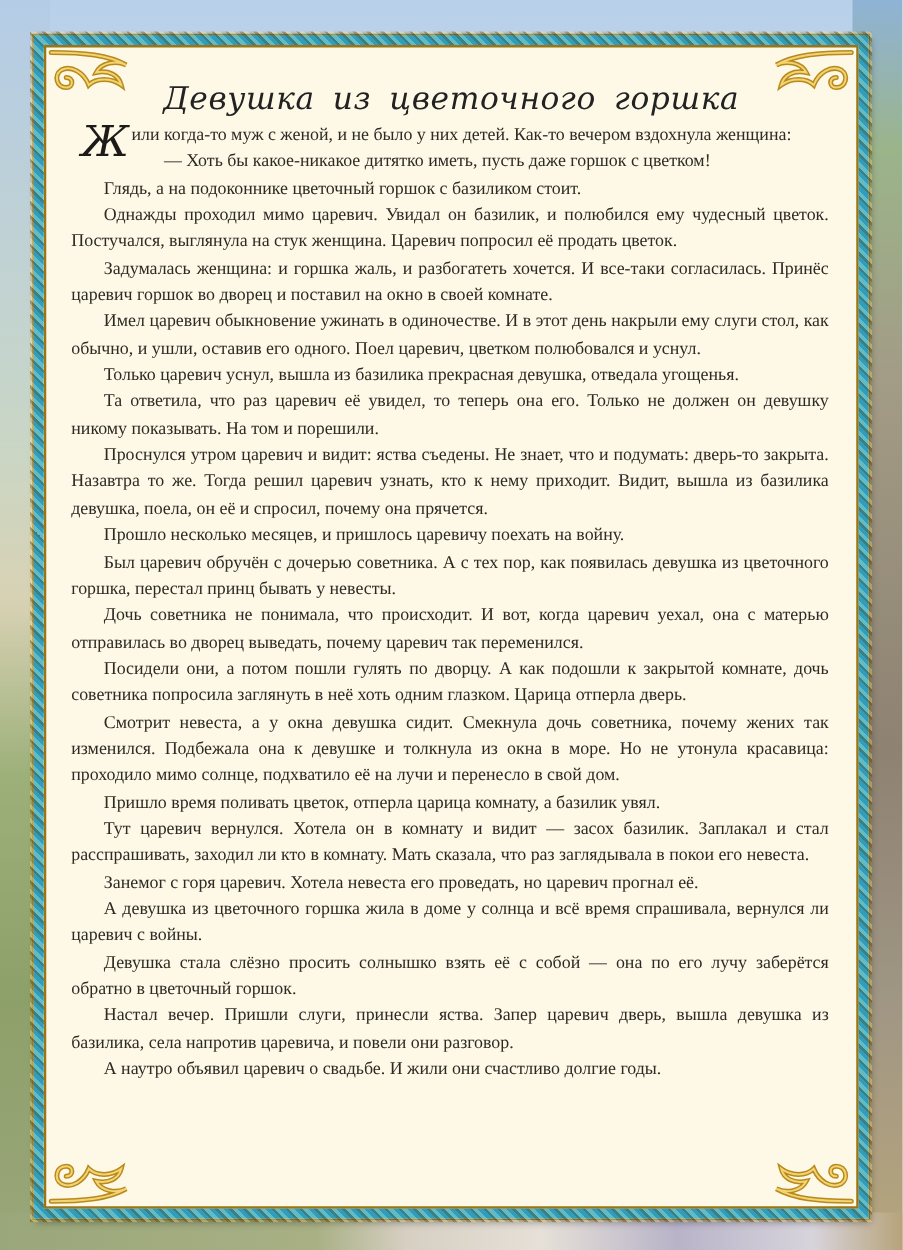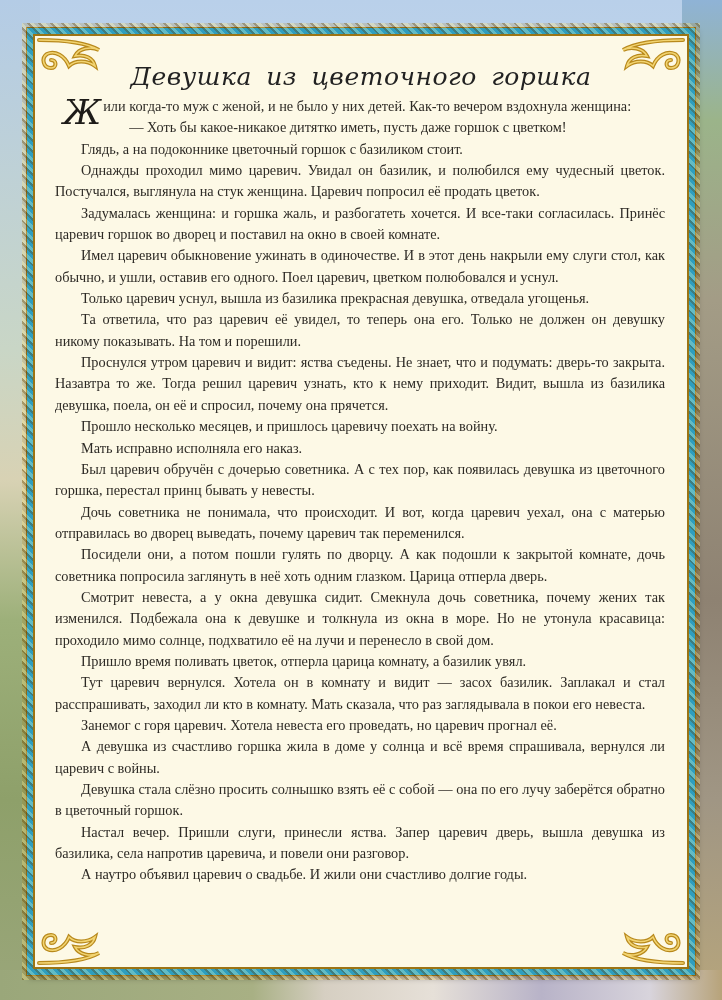--- a/index.html
+++ b/index.html
@@ -16,21 +16,21 @@
     position: absolute; right: 0; top: 0; width: 40px; height: 1000px;
     background: linear-gradient(180deg, #8fb3d6 0%, #9bb48a 12%, #a39c86 30%, #8e8272 60%, #a09684 80%, #b6a57c 100%);
   }
   .bg-bottom {
     position: absolute; left: 0; bottom: 0; width: 722px; height: 30px;
     background: linear-gradient(90deg, #9aa77a 0%, #a8b084 35%, #d6cfc2 45%, #e6e0d8 60%, #b8b3c8 75%, #d8d4dc 90%, #b7a37a 100%);
   }
   .frame {
     position: absolute; left: 27px; top: 28px; width: 668px; height: 947px;
     box-sizing: border-box;
-    border: 6px solid #0ea5e9;
+    border: 8px solid #0ea5e9;
     background: #fdf9e6;
     box-shadow: inset 0 0 0 2px #9c7414, 0 0 0 1px #8a6410, 2px 3px 6px rgba(0,0,0,0.35);
   }
   .frame::before {
     content: ""; position: absolute; inset: -11px;
     border: 11px solid transparent;
     background:
       repeating-linear-gradient(45deg, rgba(120,80,0,0.45) 0 2px, rgba(255,230,130,0.35) 2px 5px, rgba(180,130,20,0.2) 5px 8px) border-box;
     -webkit-mask: linear-gradient(#000 0 0) padding-box, linear-gradient(#000 0 0) border-box;
     -webkit-mask-composite: xor; mask-composite: exclude;
@@ -104,26 +104,25 @@
     <p class="first"><span class="dropcap">Ж</span><span>или когда-то муж с женой, и не было у них детей. Как-то вечером вздохнула женщина:</span></p>
     <p>— Хоть бы какое-никакое дитятко иметь, пусть даже горшок с цветком!</p>
     <p>Глядь, а на подоконнике цветочный горшок с базиликом стоит.</p>
     <p>Однажды проходил мимо царевич. Увидал он базилик, и полюбился ему чудесный цветок. Постучался, выглянула на стук женщина. Царевич попросил её продать цветок.</p>
     <p>Задумалась женщина: и горшка жаль, и разбогатеть хочется. И все-таки согласилась. Принёс царевич горшок во дворец и поставил на окно в своей комнате.</p>
     <p>Имел царевич обыкновение ужинать в одиночестве. И в этот день накрыли ему слуги стол, как обычно, и ушли, оставив его одного. Поел царевич, цветком полюбовался и уснул.</p>
     <p>Только царевич уснул, вышла из базилика  прекрасная девушка, отведала угощенья.</p>
     <p>Та ответила, что раз царевич её увидел, то теперь она его. Только не должен он девушку никому показывать. На том и порешили.</p>
     <p>Проснулся утром царевич и видит: яства съедены. Не знает, что и подумать: дверь-то закрыта. Назавтра то же. Тогда решил царевич узнать, кто к нему приходит. Видит, вышла из базилика девушка, поела, он её и спросил, почему она прячется.</p>
     <p>Прошло несколько месяцев, и пришлось царевичу поехать на войну.</p>
-    <p>Мать исправно исполняла его наказ.</p>
     <p>Был царевич обручён с дочерью советника. А с тех пор, как появилась девушка из цветочного горшка, перестал принц бывать у невесты.</p>
     <p>Дочь советника не понимала, что происходит. И вот, когда царевич уехал, она с матерью отправилась во дворец выведать, почему царевич так переменился.</p>
     <p>Посидели они, а потом пошли гулять по дворцу. А как подошли к закрытой комнате, дочь советника попросила заглянуть в неё хоть одним глазком. Царица отперла дверь.</p>
     <p>Смотрит невеста, а у окна девушка сидит. Смекнула дочь советника, почему жених так изменился. Подбежала она к девушке и толкнула из окна в море. Но не утонула красавица: проходило мимо солнце, подхватило её на лучи и перенесло в  свой дом.</p>
     <p>Пришло время поливать цветок, отперла царица комнату, а базилик увял.</p>
     <p>Тут царевич вернулся. Хотела он в комнату и видит — засох базилик. Заплакал и стал расспрашивать, заходил ли кто в комнату. Мать сказала, что раз заглядывала в покои его невеста.</p>
     <p>Занемог с горя царевич. Хотела невеста его проведать, но царевич прогнал её.</p>
-    <p>А девушка из счастливо горшка жила в доме у солнца и всё время спрашивала, вернулся ли царевич с войны.</p>
+    <p>А девушка из цветочного горшка жила в доме у солнца и всё время спрашивала, вернулся ли царевич с войны.</p>
     <p>Девушка стала слёзно просить солнышко взять её с собой — она по его лучу заберётся обратно в цветочный горшок.</p>
     <p>Настал вечер. Пришли слуги, принесли яства. Запер царевич дверь, вышла  девушка из базилика, села напротив царевича, и повели они разговор.</p>
     <p>А наутро объявил царевич о свадьбе. И жили они счастливо долгие годы.</p>
   </div>
 </div>
 
 </body></html>

